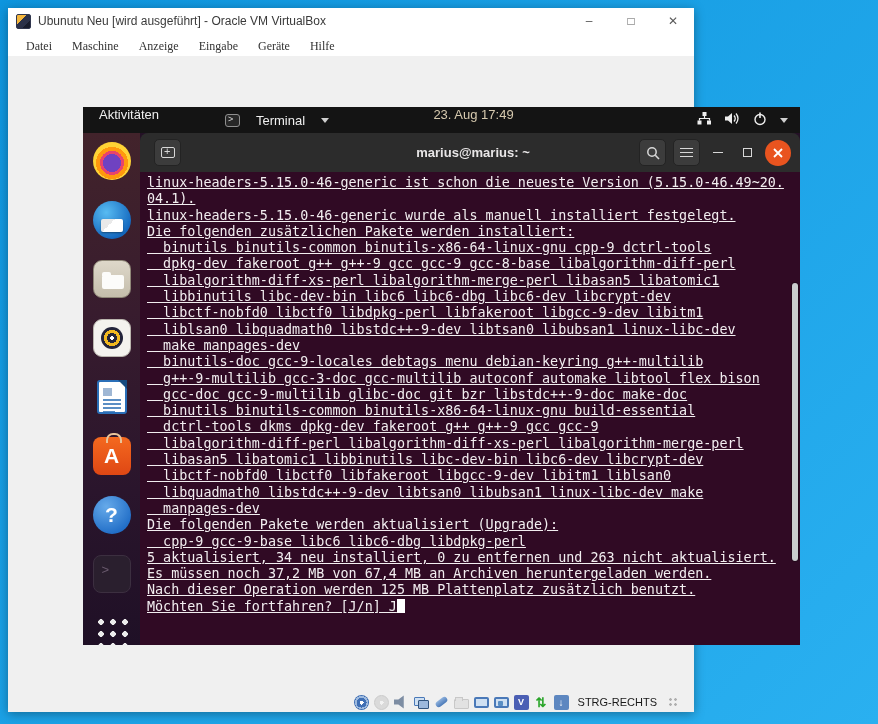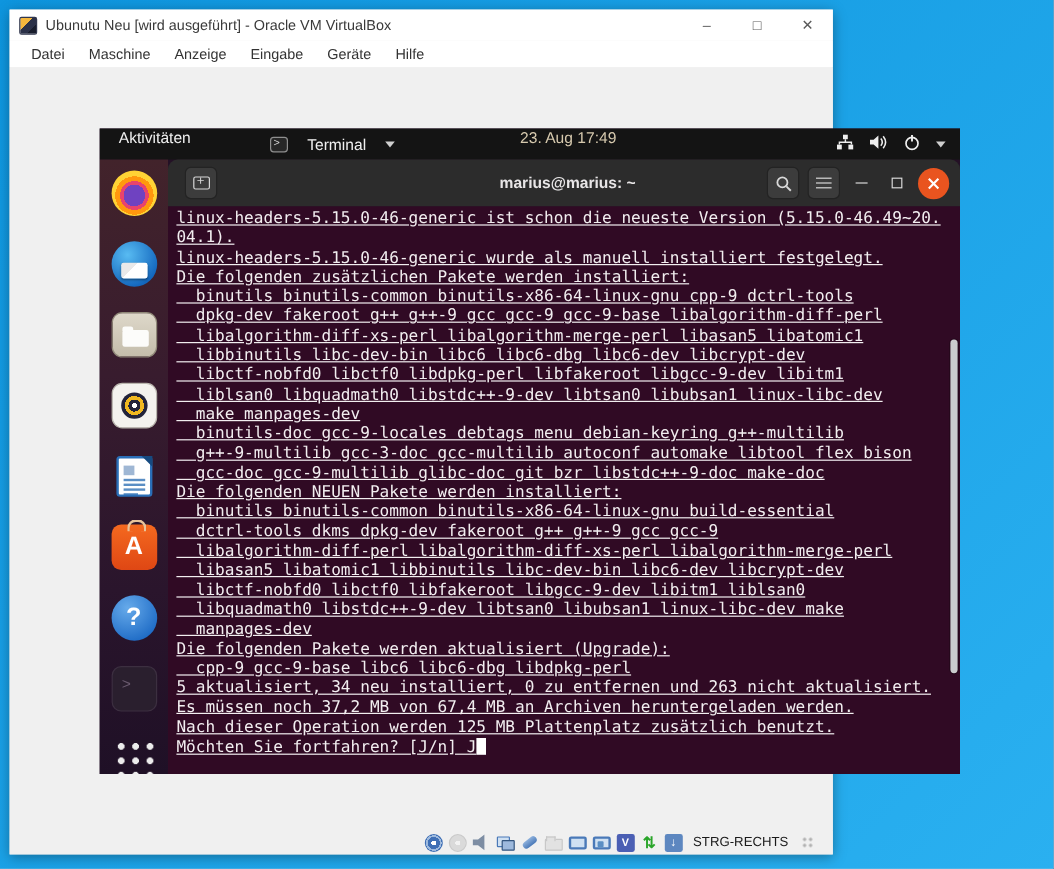--- a/index.html
+++ b/index.html
@@ -6,21 +6,21 @@
   html,body { width:878px; height:724px; }
   body { font-family:"Liberation Sans", sans-serif; background:linear-gradient(135deg,#0e95de,#2ab0f0); position:relative; overflow:hidden; }
 
   
   .vbox-window { position:absolute; left:8px; top:8px; width:686px; height:704px; background:#f0f0f0; box-shadow:0 2px 10px rgba(0,0,0,.35); }
   .titlebar { height:26px; background:#ffffff; display:flex; align-items:center; padding-left:8px; }
   .vbox-app-icon { width:15px; height:15px; border-radius:2px; background:linear-gradient(135deg,#f5b73c 0 38%,#2b3148 38% 72%,#181c2c 72%); border:1px solid #30364d; }
   .title-text { font-size:12px; color:#3a3a3a; margin-left:7px; }
   .win-controls { margin-left:auto; display:flex; height:26px; }
   .win-btn { width:42px; height:26px; display:flex; align-items:center; justify-content:center; font-size:12px; color:#5a5a5a; cursor:default; }
-  .menubar { height:22px; background:#ffffff; display:flex; align-items:center; padding-left:8px; }
+  .menubar { height:22px; background:#ffffff; display:flex; align-items:flex-end; padding-left:8px;font-family:Liberation Serif, serif; }
   .menu-item { font-size:12px; color:#333; padding:2px 10px; }
 
   .client-area { position:absolute; left:0; right:0; top:48px; bottom:20px; background:#f0f0f0; }
 
   
   .vm-screen { position:absolute; left:75px; top:51px; width:717px; height:538px; background:#241126; overflow:hidden; }
 
   .gnome-bar { position:relative; height:26px; background:#141414; display:flex; color:#f0f0f0; font-size:13px; }
   .activities { margin-left:12px; padding:0 4px; }
   .app-menu { margin-left:62px; display:flex; align-items:center; gap:16px; }
@@ -221,30 +221,29 @@
                 </span>
             </div>
           </div>
           <div class="term-body">
             <span class="term-scrollbar"></span>
           <div class="tline">linux-headers-5.15.0-46-generic ist schon die neueste Version (5.15.0-46.49~20.</div>
               <div class="tline">04.1).</div>
               <div class="tline">linux-headers-5.15.0-46-generic wurde als manuell installiert festgelegt.</div>
               <div class="tline">Die folgenden zusätzlichen Pakete werden installiert:</div>
               <div class="tline">  binutils binutils-common binutils-x86-64-linux-gnu cpp-9 dctrl-tools</div>
-              <div class="tline">  dpkg-dev fakeroot g++ g++-9 gcc gcc-9 gcc-9-base libalgorithm-diff-perl</div>
+              <div class="tline">  dpkg-dev fakeroot g++ g++-9 gcc gcc-9 gcc-8-base libalgorithm-diff-perl</div>
               <div class="tline">  libalgorithm-diff-xs-perl libalgorithm-merge-perl libasan5 libatomic1</div>
               <div class="tline">  libbinutils libc-dev-bin libc6 libc6-dbg libc6-dev libcrypt-dev</div>
               <div class="tline">  libctf-nobfd0 libctf0 libdpkg-perl libfakeroot libgcc-9-dev libitm1</div>
               <div class="tline">  liblsan0 libquadmath0 libstdc++-9-dev libtsan0 libubsan1 linux-libc-dev</div>
               <div class="tline">  make manpages-dev</div>
               <div class="tline">  binutils-doc gcc-9-locales debtags menu debian-keyring g++-multilib</div>
               <div class="tline">  g++-9-multilib gcc-3-doc gcc-multilib autoconf automake libtool flex bison</div>
               <div class="tline">  gcc-doc gcc-9-multilib glibc-doc git bzr libstdc++-9-doc make-doc</div>
-              <div class="tline">Die folgenden NEUEN Pakete werden installiert:</div>
               <div class="tline">  binutils binutils-common binutils-x86-64-linux-gnu build-essential</div>
               <div class="tline">  dctrl-tools dkms dpkg-dev fakeroot g++ g++-9 gcc gcc-9</div>
               <div class="tline">  libalgorithm-diff-perl libalgorithm-diff-xs-perl libalgorithm-merge-perl</div>
               <div class="tline">  libasan5 libatomic1 libbinutils libc-dev-bin libc6-dev libcrypt-dev</div>
               <div class="tline">  libctf-nobfd0 libctf0 libfakeroot libgcc-9-dev libitm1 liblsan0</div>
               <div class="tline">  libquadmath0 libstdc++-9-dev libtsan0 libubsan1 linux-libc-dev make</div>
               <div class="tline">  manpages-dev</div>
               <div class="tline">Die folgenden Pakete werden aktualisiert (Upgrade):</div>
               <div class="tline">  cpp-9 gcc-9-base libc6 libc6-dbg libdpkg-perl</div>
               <div class="tline">5 aktualisiert, 34 neu installiert, 0 zu entfernen und 263 nicht aktualisiert.</div>

